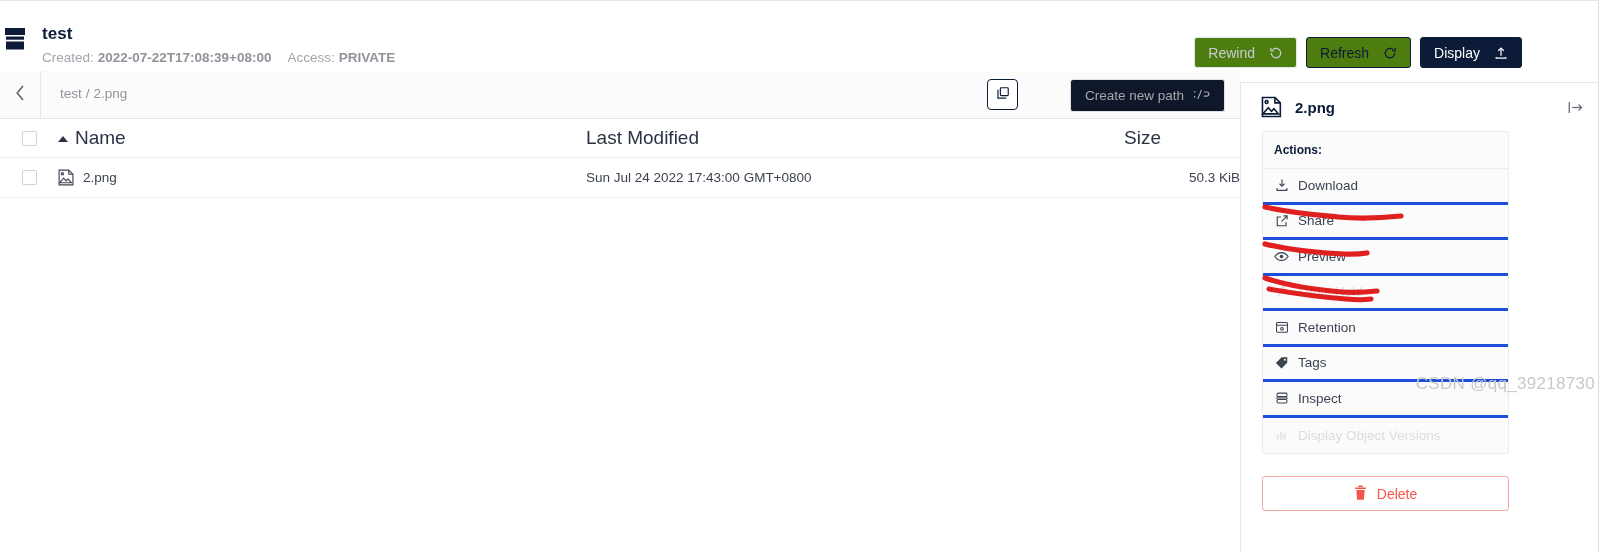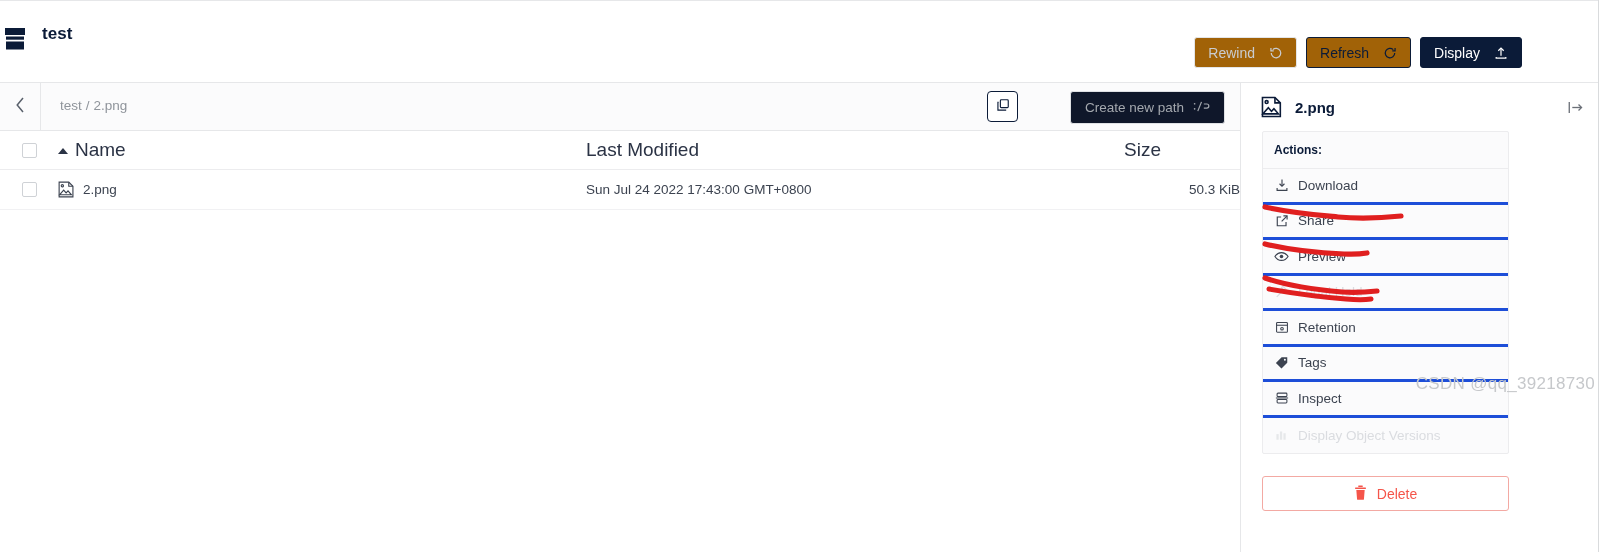--- a/index.html
+++ b/index.html
@@ -73,42 +73,42 @@
   .btn {
     display: inline-flex;
     align-items: center;
     justify-content: center;
     gap: 14px;
     height: 31px;
     padding: 0 13px;
     font-size: 14px;
     border-radius: 3px;
     border: 1px solid #0b1b38;
-    background: #a16207;
+    background: #4d7c0f;
     color: #0b1b38;
     cursor: pointer;
     white-space: nowrap;
     font-family: "Liberation Sans", sans-serif;
   }
   .btn.disabled {
     border-color: #e3e5e8;
     color: #c9ccd1;
     cursor: default;
   }
   .btn.primary {
     background: #0b1b38;
     border-color: #0b1b38;
     color: #ffffff;
   }
   .btn .ic { display: inline-flex; align-items: center; }
 
   
   .main {
     position: absolute;
-    top: 83px; left: 0;
+    top: 71px; left: 0;
     width: 1240px;
     height: 469px;
     background: #ffffff;
   }
   .side {
     position: absolute;
     top: 83px; left: 1240px;
     width: 358px;
     height: 469px;
     background: #ffffff;
@@ -303,20 +303,23 @@
     <span class="bucket-logo">
       <svg width="22" height="26" viewBox="0 0 22 26">
         <rect x="1" y="1" width="20" height="7" fill="#0b1b38"></rect>
         <rect x="2" y="9.5" width="18" height="3.2" fill="#0b1b38"></rect>
         <rect x="2" y="14.5" width="18" height="8" fill="#0b1b38"></rect>
       </svg>
     </span>
 
     <div class="bucket-title">test</div>
 
+    <div class="bucket-meta">
+      <span class="lbl">Created:</span><span class="val">2022-07-22T17:08:39+08:00</span><span class="gap"></span><span class="lbl">Access:</span><span class="val">PRIVATE</span>
+    </div>
 
     <div class="topbtns">
 
       <button class="btn disabled">
         <span>Rewind</span>
         <span class="ic">
           <svg width="14" height="14" viewBox="0 0 16 16" fill="none" stroke="#c9ccd1" stroke-width="1.4">
             <path d="M2.6 8a5.4 5.4 0 1 0 1.7-3.9"></path>
             <path d="M2.2 2.3v3.2h3.2"></path>
           </svg>

